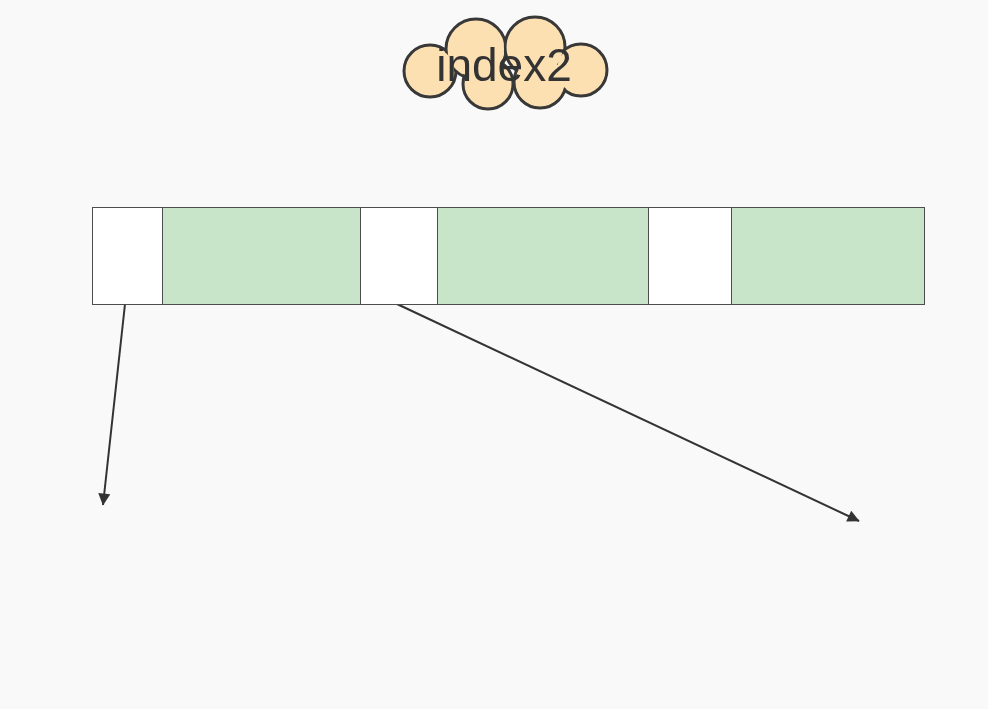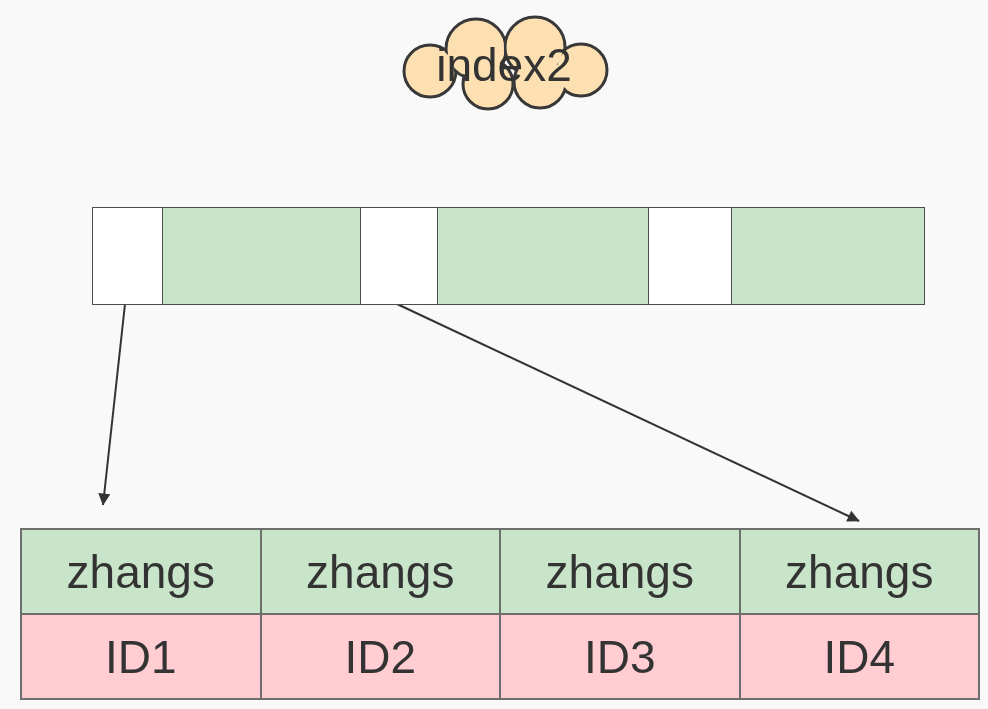--- a/index.html
+++ b/index.html
@@ -95,30 +95,14 @@
 
   <div class="index-bar">
       <div class="bar-seg" style="width: 71px; background: rgb(255, 255, 255);"></div>
       <div class="bar-seg" style="width: 200px; background: rgb(201, 229, 201);"></div>
       <div class="bar-seg" style="width: 78px; background: rgb(255, 255, 255);"></div>
       <div class="bar-seg" style="width: 213px; background: rgb(201, 229, 201);"></div>
       <div class="bar-seg" style="width: 84px; background: rgb(255, 255, 255);"></div>
       <div class="bar-seg" style="width: 194px; background: rgb(201, 229, 201);"></div>
     </div>
 
-  <table class="record-table">
-    <tbody>
-        <tr style="background: rgb(201, 229, 201);">
-      <td>zhangs</td>
-      <td>zhangs</td>
-      <td>zhangs</td>
-      <td>zhangs</td>
-    </tr>
-    <tr style="background: rgb(255, 205, 210);">
-      <td>ID1</td>
-      <td>ID2</td>
-      <td>ID3</td>
-      <td>ID4</td>
-    </tr>
-  </tbody>
-    </table>
 
 </div>
 
 </body></html>

